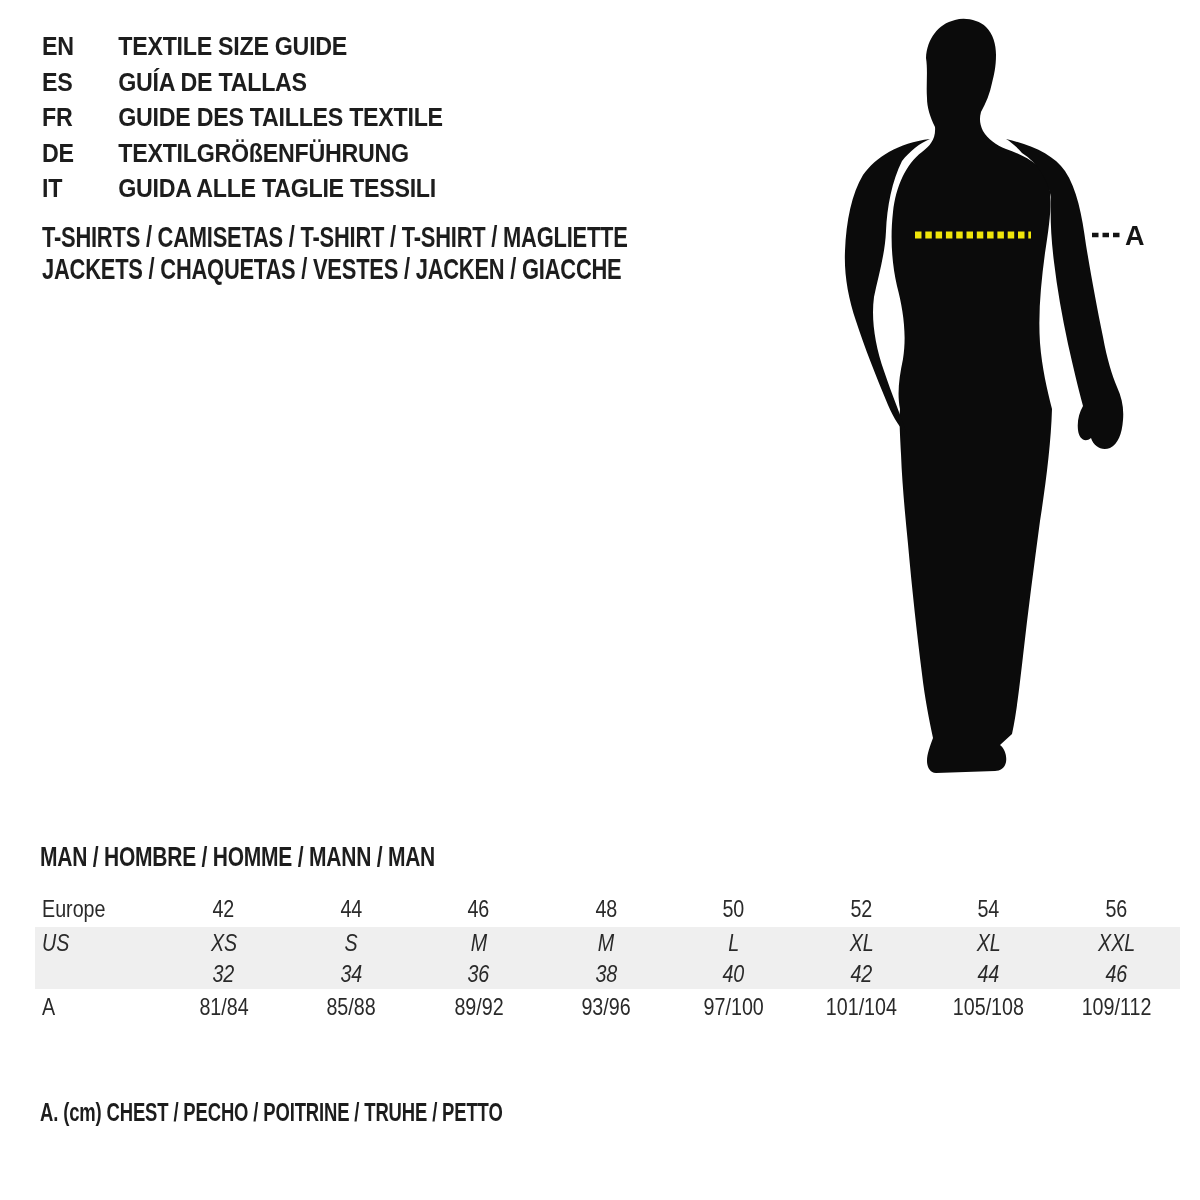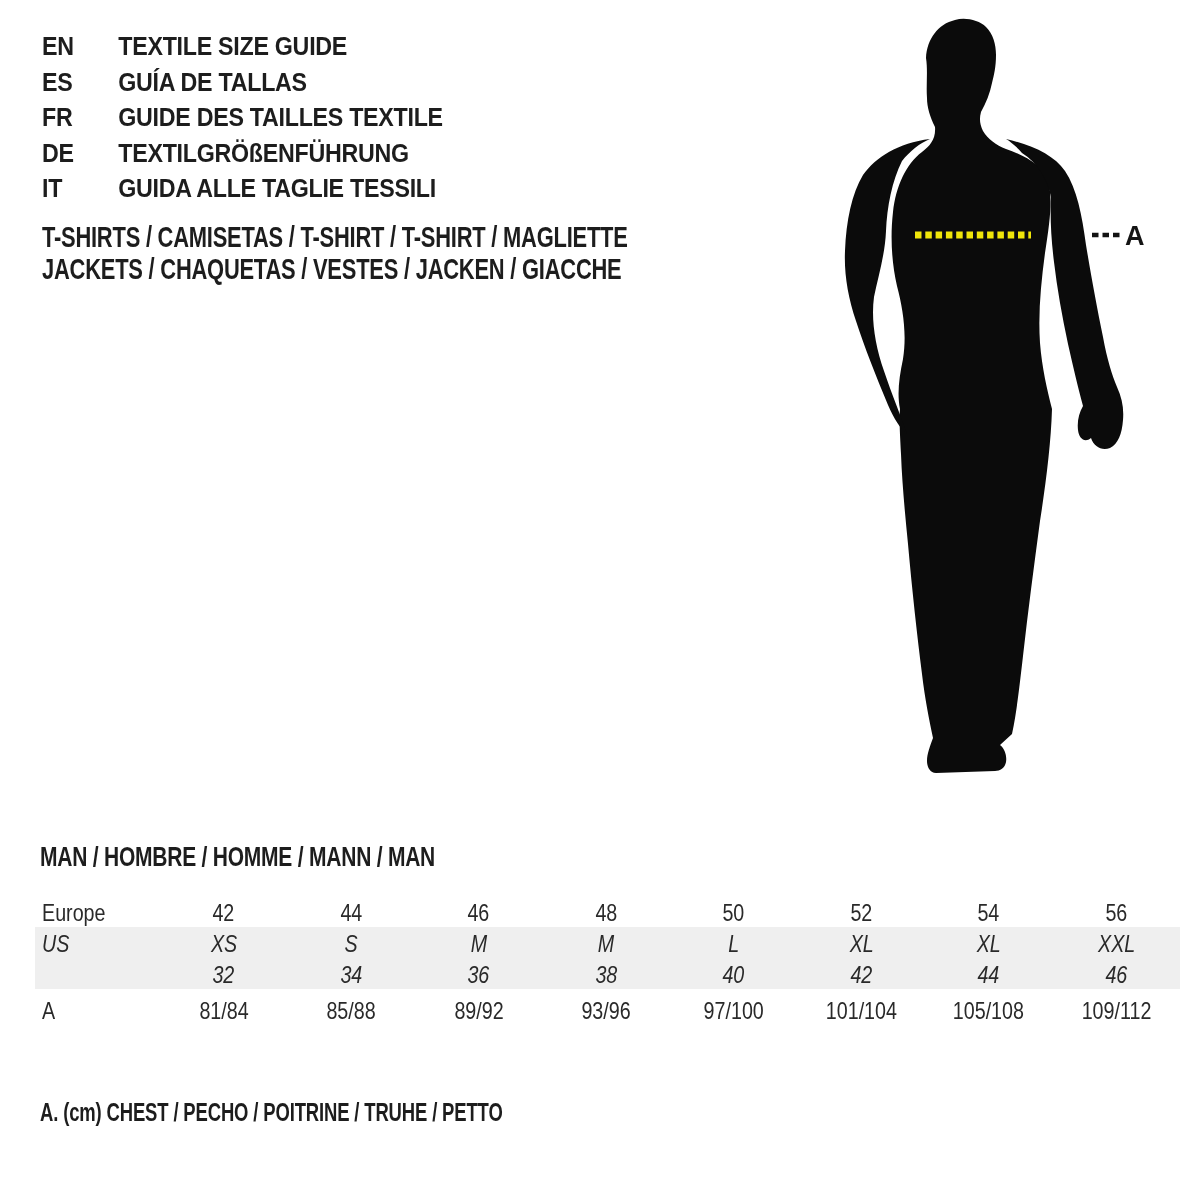--- a/index.html
+++ b/index.html
@@ -28,21 +28,21 @@
   
   .section-title{position:absolute;left:40px;top:841px;font-size:28px;font-weight:bold;
     white-space:nowrap;transform:scaleX(0.75);transform-origin:0 0;letter-spacing:-0.3px;}
 
   
   .size-table{position:absolute;left:35px;top:890px;width:1145px;}
   .thead{height:28px;background:var(--header-bg);border-bottom:1px solid #9e9e9e;
     color:#3d3d3d;font-weight:bold;font-size:25px;line-height:27px;
     padding-left:7px;box-sizing:border-box;white-space:nowrap;}
   .cond-h{display:inline-block;transform:scaleX(0.76);transform-origin:0 50%;letter-spacing:-0.3px;}
-  .trow{display:flex;align-items:flex-end;font-size:24px;color:#2a2a2a;}
+  .trow{display:flex;align-items:center;font-size:24px;color:#2a2a2a;}
   .trow.shaded{background:var(--row-alt);font-style:italic;}
   .trow:nth-child(1){height:37px;}
   .trow:nth-child(2){height:31px;}
   .trow:nth-child(3){height:31px;}
   .trow:nth-child(4){height:36px;}
   .tcell{overflow:visible;}
   .tcell.label{width:125px;flex:none;padding-left:7px;box-sizing:border-box;text-align:left;}
   .tcell.val{flex:1;text-align:center;}
   .cond-l{display:inline-block;transform:scaleX(0.82);transform-origin:0 50%;white-space:nowrap;}
   .cond-c{display:inline-block;transform:scaleX(0.82);transform-origin:50% 50%;white-space:nowrap;}

